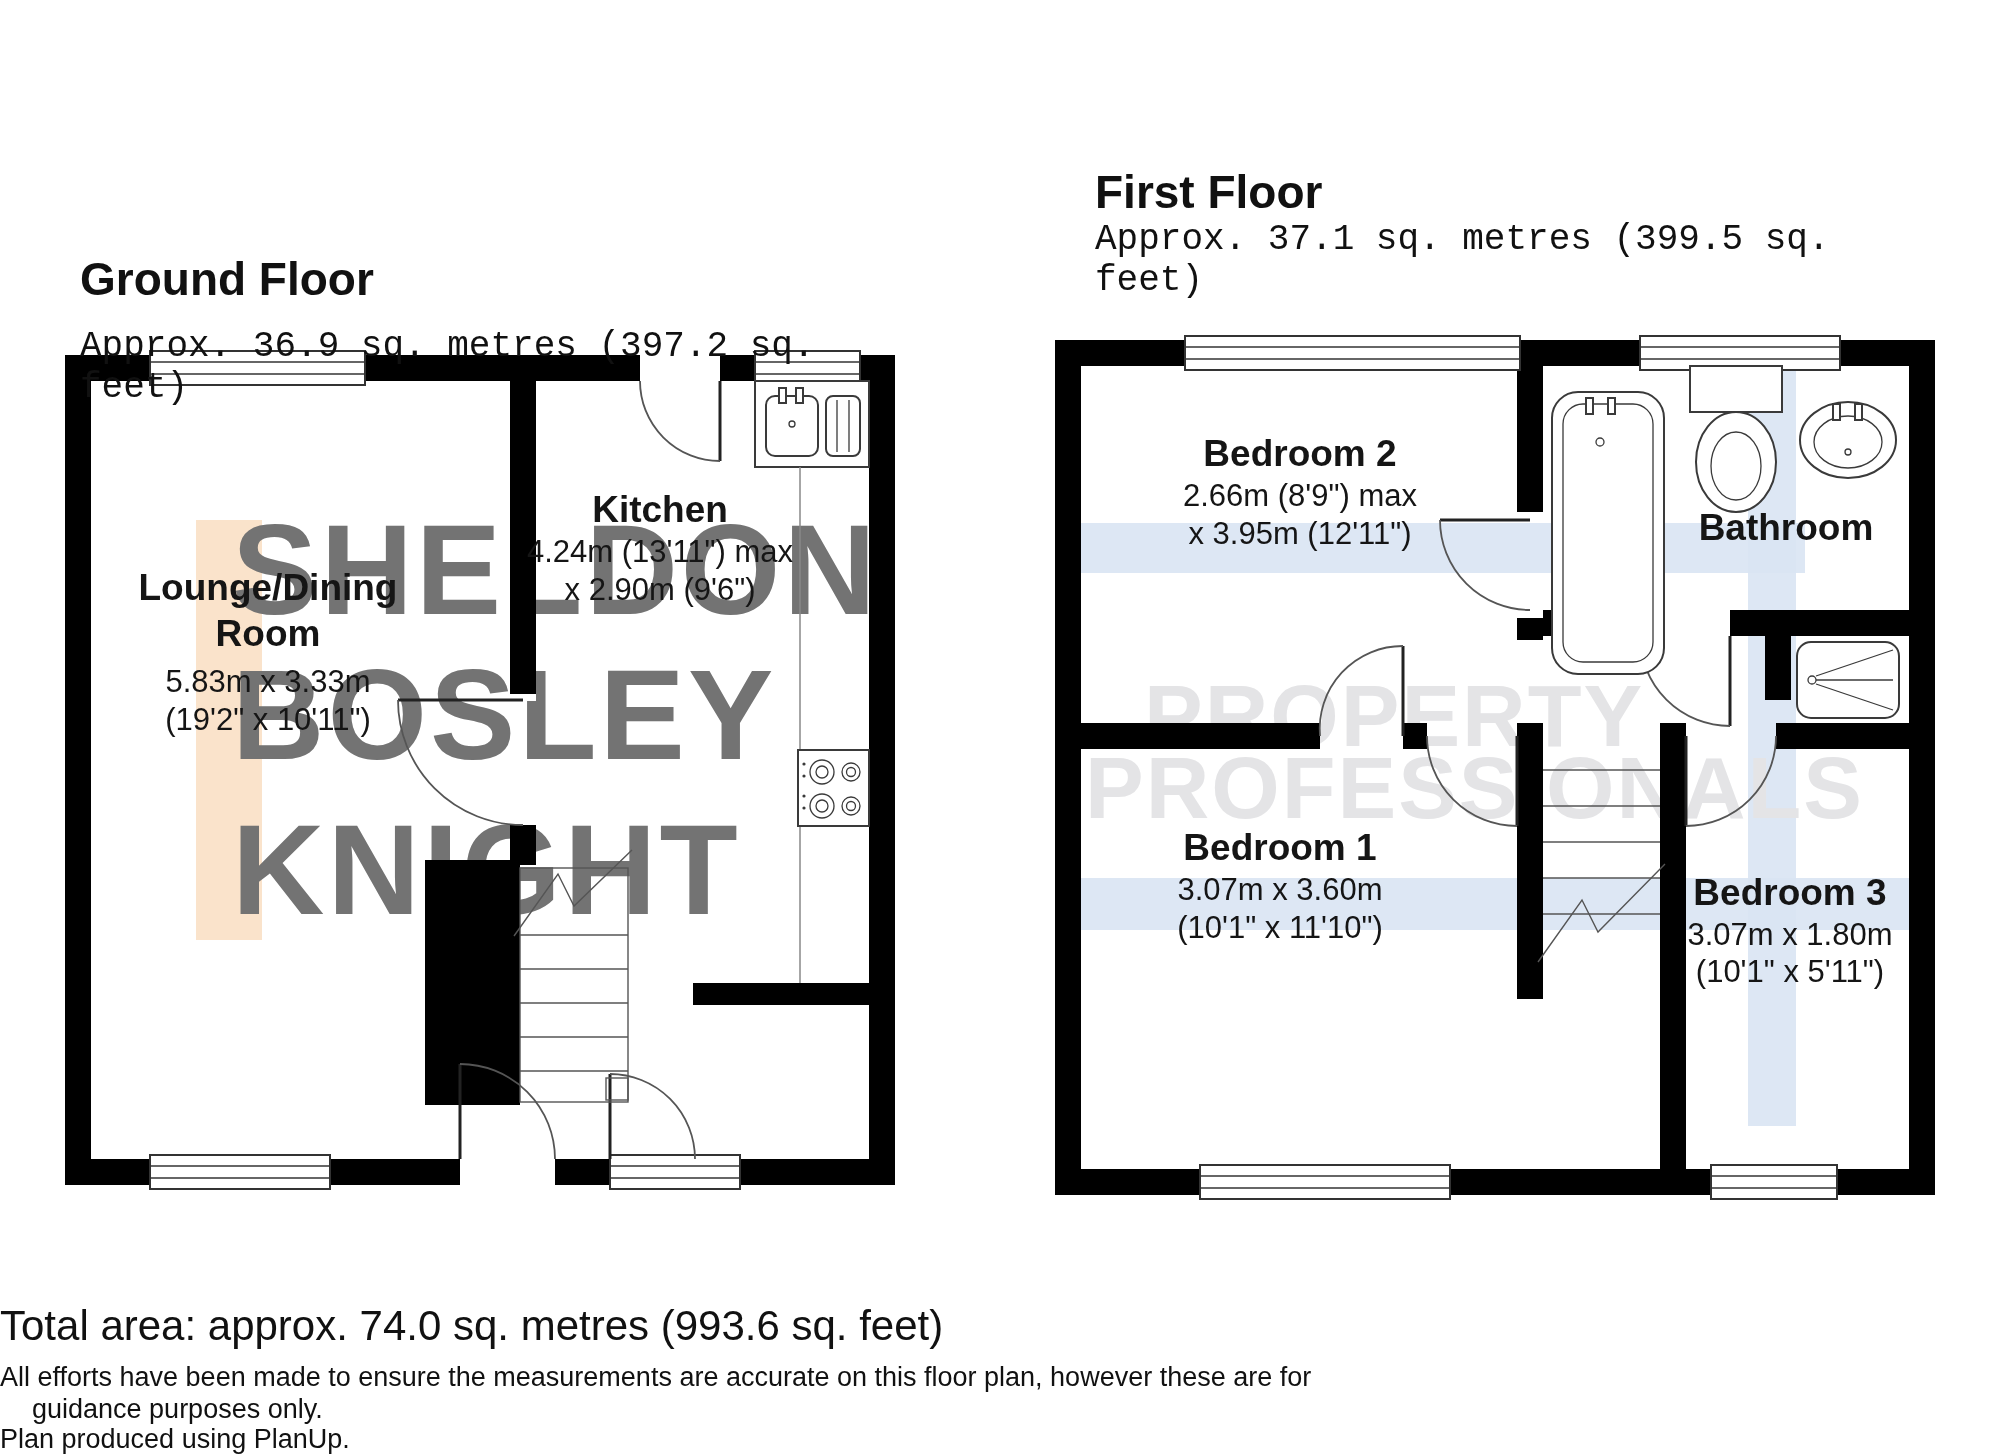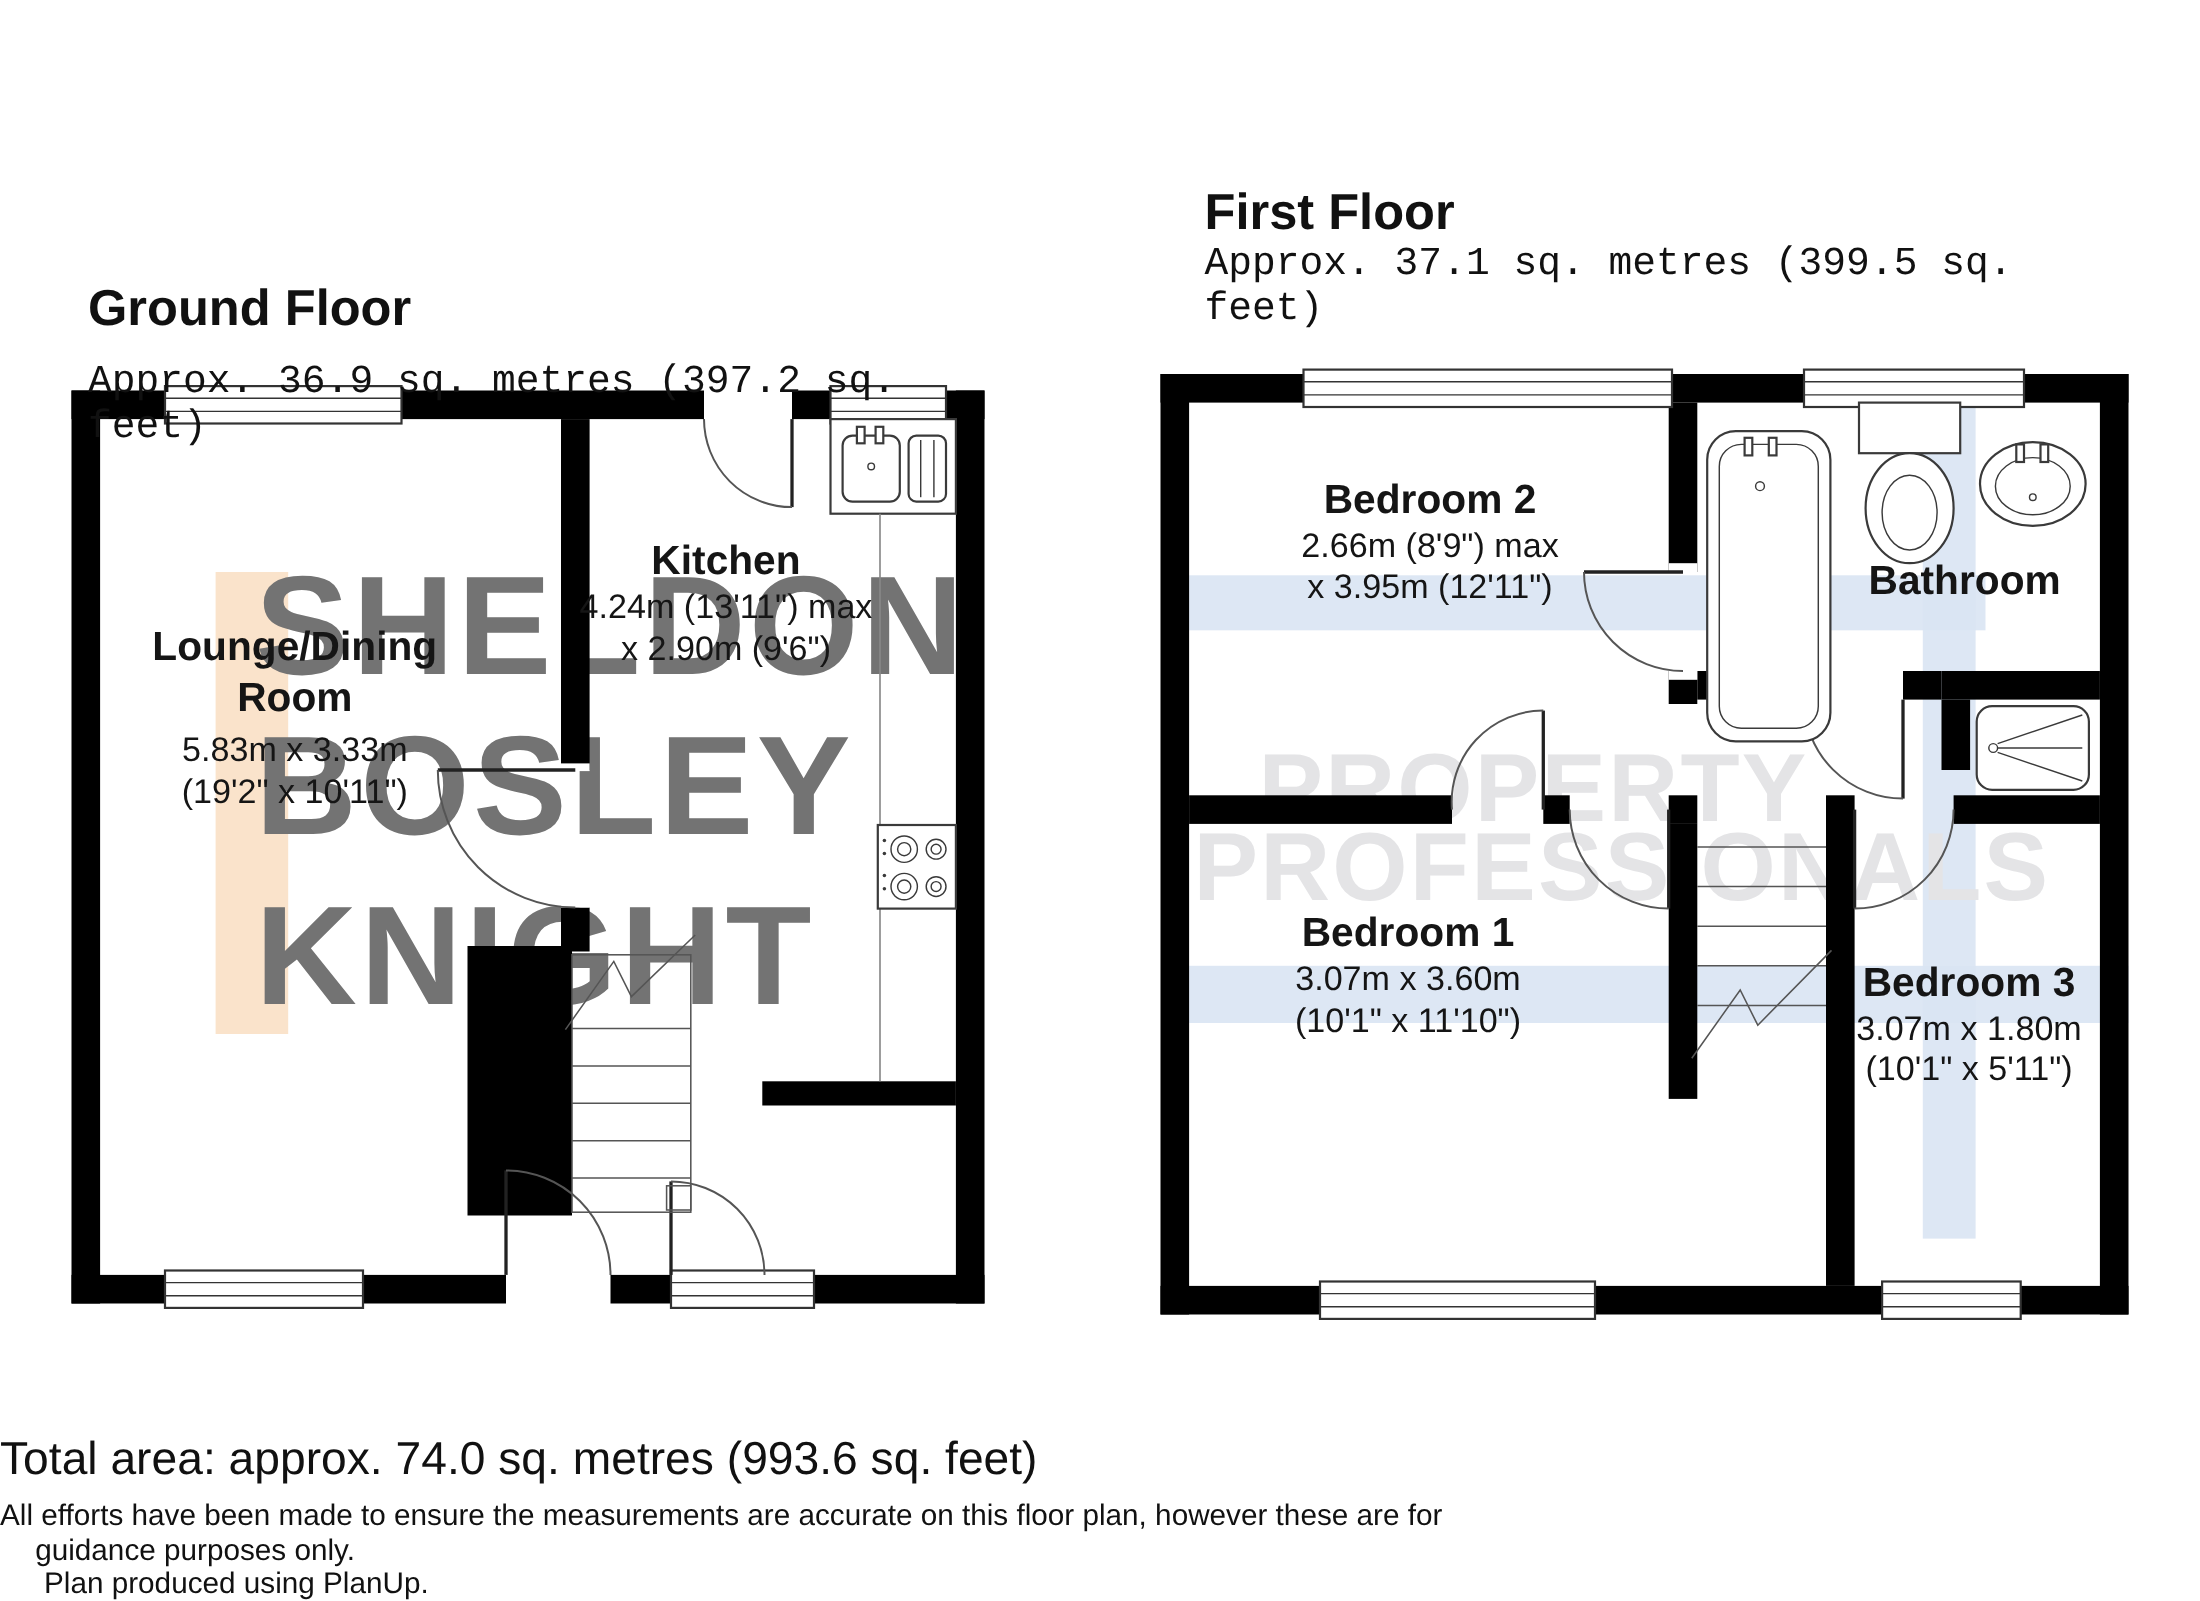--- a/index.html
+++ b/index.html
@@ -282,14 +282,14 @@
 
   <div class="txt floor-title" style="left:80px;top:252px;width:800px;">Ground Floor</div>
   <div class="txt floor-area" style="left:80px;top:306px;width:800px;margin-top:20px;">Approx. 36.9 sq. metres (397.2 sq. feet)</div>
 
   <div class="txt floor-title" style="left:1095px;top:165px;width:800px;">First Floor</div>
   <div class="txt floor-area" style="left:1095px;top:219px;width:800px;">Approx. 37.1 sq. metres (399.5 sq. feet)</div>
 
   <div class="txt total" style="left:0;top:1302px;width:2000px;">Total area: approx. 74.0 sq. metres (993.6 sq. feet)</div>
   <div class="txt disc" style="left:0;top:1362px;width:1692px;">All efforts have been made to ensure the measurements are accurate on this floor plan, however these are for</div>
   <div class="txt disc" style="left:0;top:1394px;width:2000px;margin-left:32px;">guidance purposes only.</div>
-  <div class="txt disc" style="left:0;top:1424px;width:1796px;padding-left:40px;">Plan produced using PlanUp.</div>
+  <div class="txt disc" style="left:0;top:1424px;width:1796px;">Plan produced using PlanUp.</div>
 </div>
 
 </body></html>

